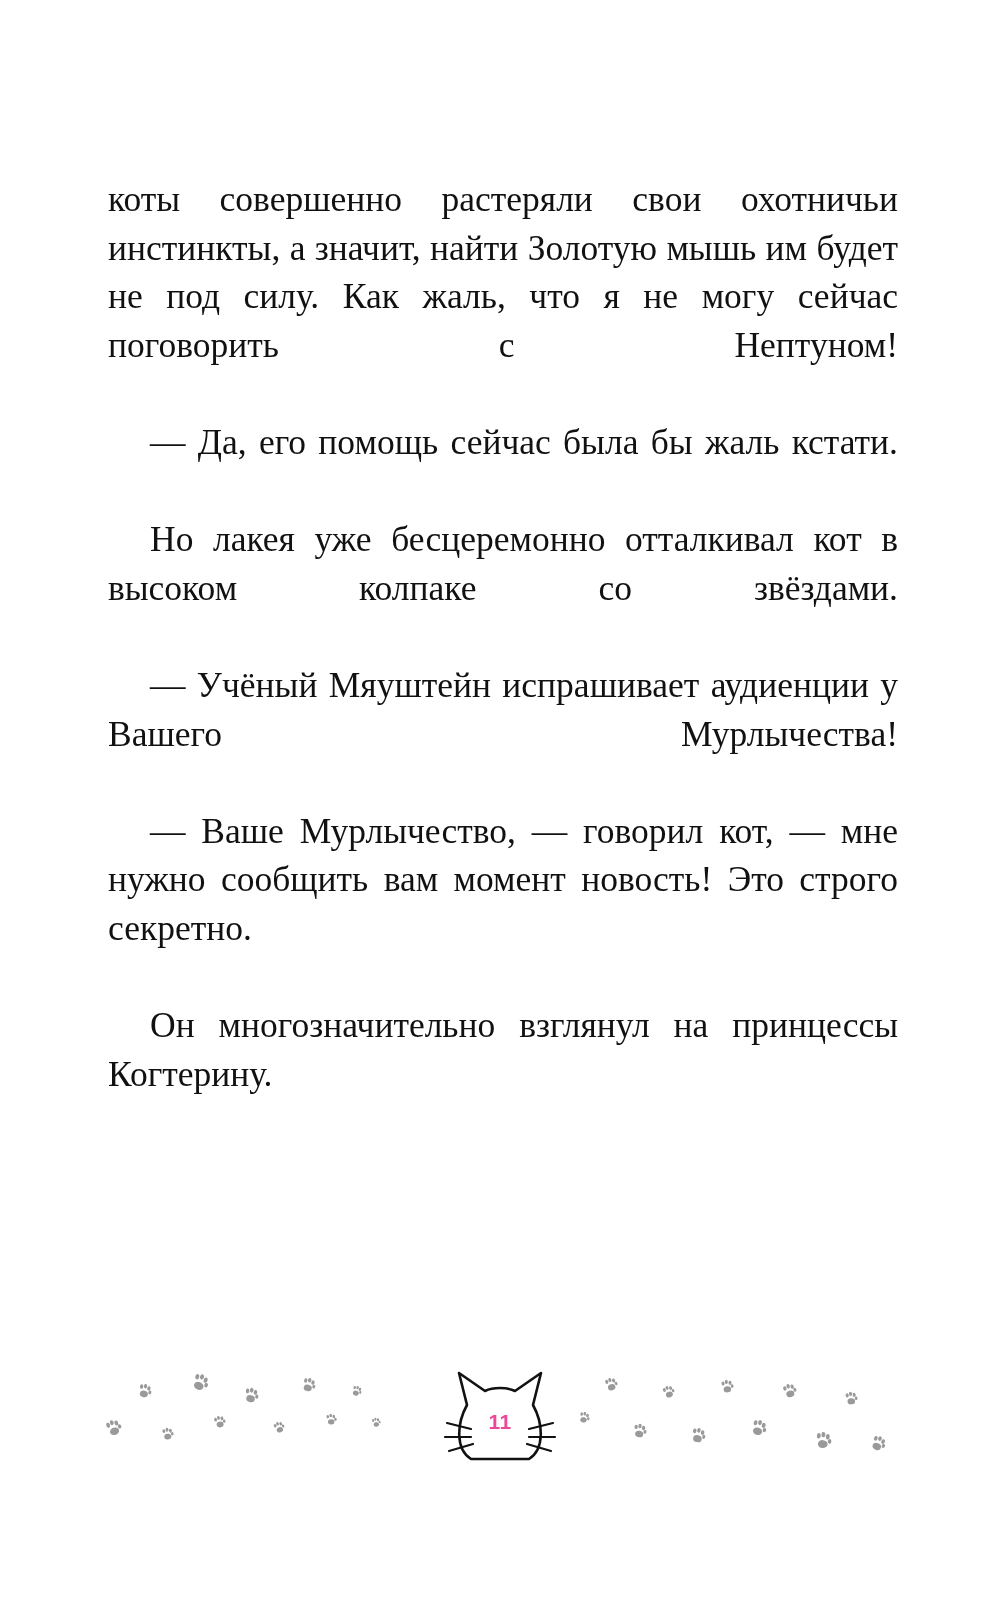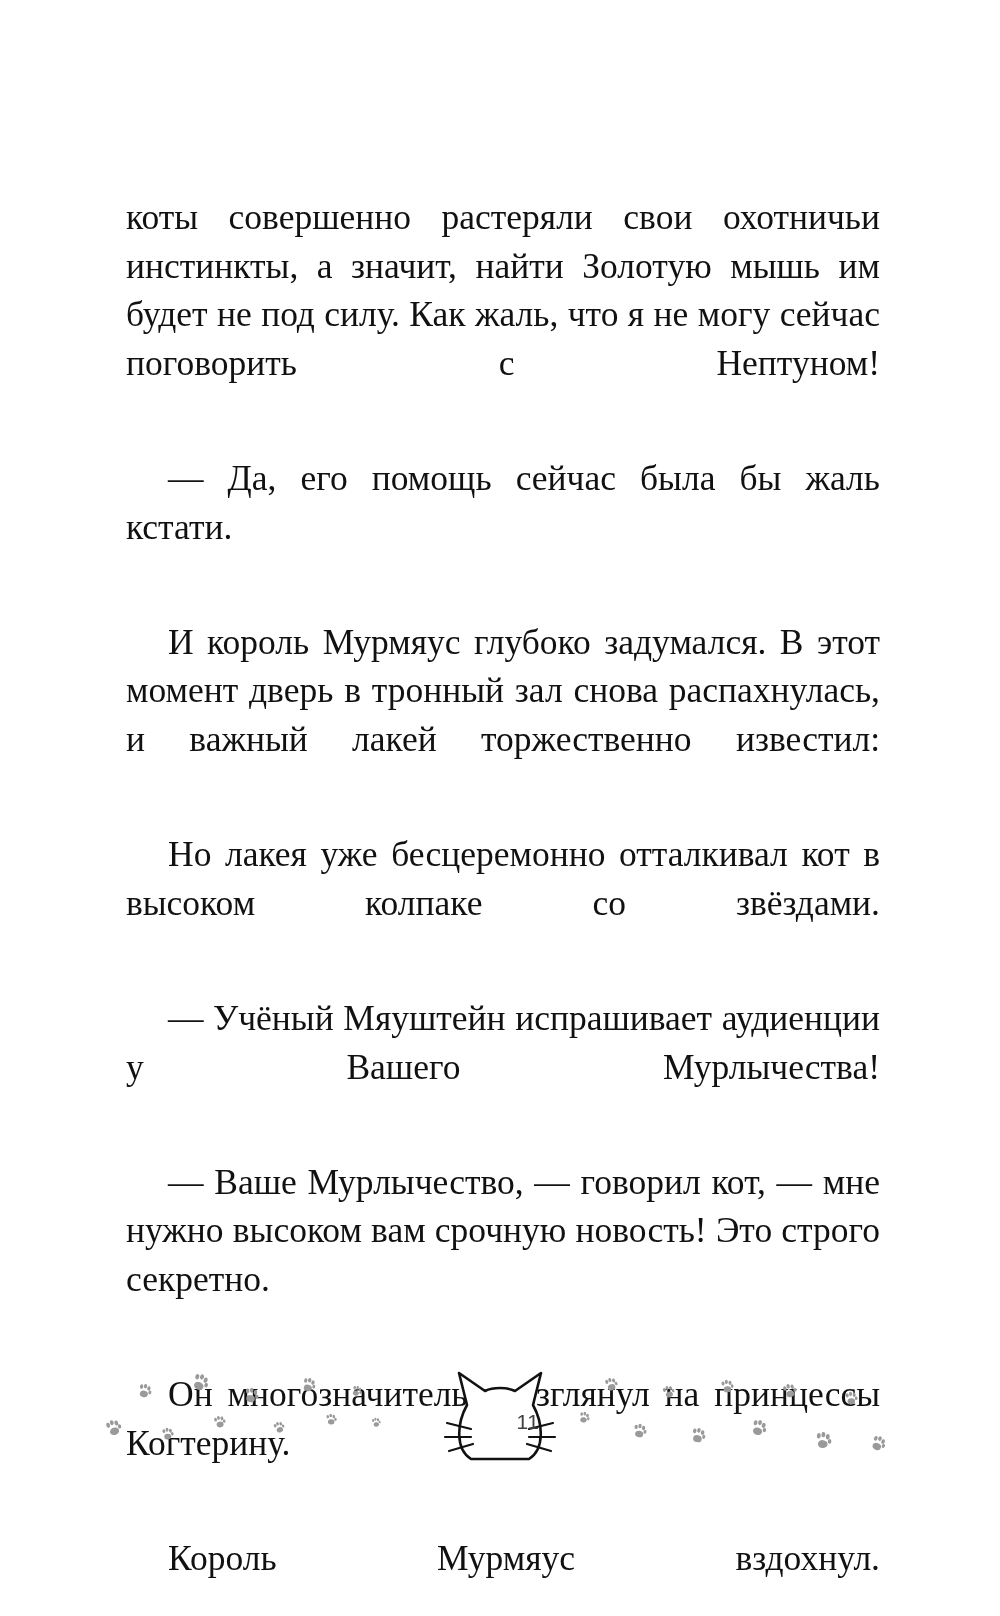--- a/index.html
+++ b/index.html
@@ -30,21 +30,21 @@
     left: 108px;
     top: 175px;
     width: 790px;
   }
 
   .para {
     font-size: 35.5px;
     line-height: 48.6px;
     text-align: justify;
     text-justify: inter-word;
-    margin: 18px;
+    margin: 0;
     hyphens: manual;
   }
 
   .para.indent {
     text-indent: 42px;
   }
 
   
   .para::after {
     content: "";
@@ -68,25 +68,24 @@
     width: 118px;
     height: 104px;
   }
 
   .page-number {
     position: absolute;
     left: 50%;
     top: 55px;
     transform: translateX(-50%);
     font-family: "Liberation Sans", sans-serif;
-    font-weight: normal;
+    font-weight: bold;
     font-size: 21px;
-    color: #404040;
+    color: #ec4899;
     letter-spacing: 0.5px;
-    margin-left: 28px;
   }
 
   .paw-field {
     position: absolute;
     top: 0;
     width: 330px;
     height: 120px;
   }
   .paw-field.left { left: 95px; }
   .paw-field.right { left: 570px; }
@@ -98,26 +97,24 @@
   .paw svg { display: block; }
 </style>
 </head>
 <body>
 
 <div class="page">
 
   <div class="text-block">
     <p class="para">коты совершенно растеряли свои охотничьи инстинкты, а значит, найти Золотую мышь им будет не под силу. Как жаль, что я не могу сейчас поговорить с Нептуном!</p>
     <p class="para indent">— Да, его помощь сейчас была бы жаль кстати.</p>
-    <p class="para indent">И король Мурмяус глубоко задумался. В этот момент дверь в тронный зал снова распахнулась, и важный лакей торжественно известил:</p>
     <p class="para indent">Но лакея уже бесцеремонно отталкивал кот в высоком колпаке со звёздами.</p>
     <p class="para indent">— Учёный Мяуштейн испрашивает аудиенции у Вашего Мурлычества!</p>
-    <p class="para indent">— Ваше Мурлычество, — говорил кот, — мне нужно высоком вам срочную новость! Это строго секретно.</p>
+    <p class="para indent">— Ваше Мурлычество, — говорил кот, — мне нужно сообщить вам момент новость! Это строго секретно.</p>
     <p class="para indent">Он многозначительно взглянул на принцессы Когтерину.</p>
-    <p class="para indent">Король Мурмяус вздохнул.</p>
   </div>
 
   <div class="footer">
 
     <div class="paw-field left">
       <span class="paw" style="left:10px; top:64px; transform:rotate(-18deg);">
         <svg width="17" height="18" viewBox="0 0 20 20">
             <g fill="#9a9a9a">
               <ellipse cx="5" cy="5" rx="2.2" ry="3"></ellipse>
               <ellipse cx="10" cy="3.4" rx="2.2" ry="3"></ellipse>

